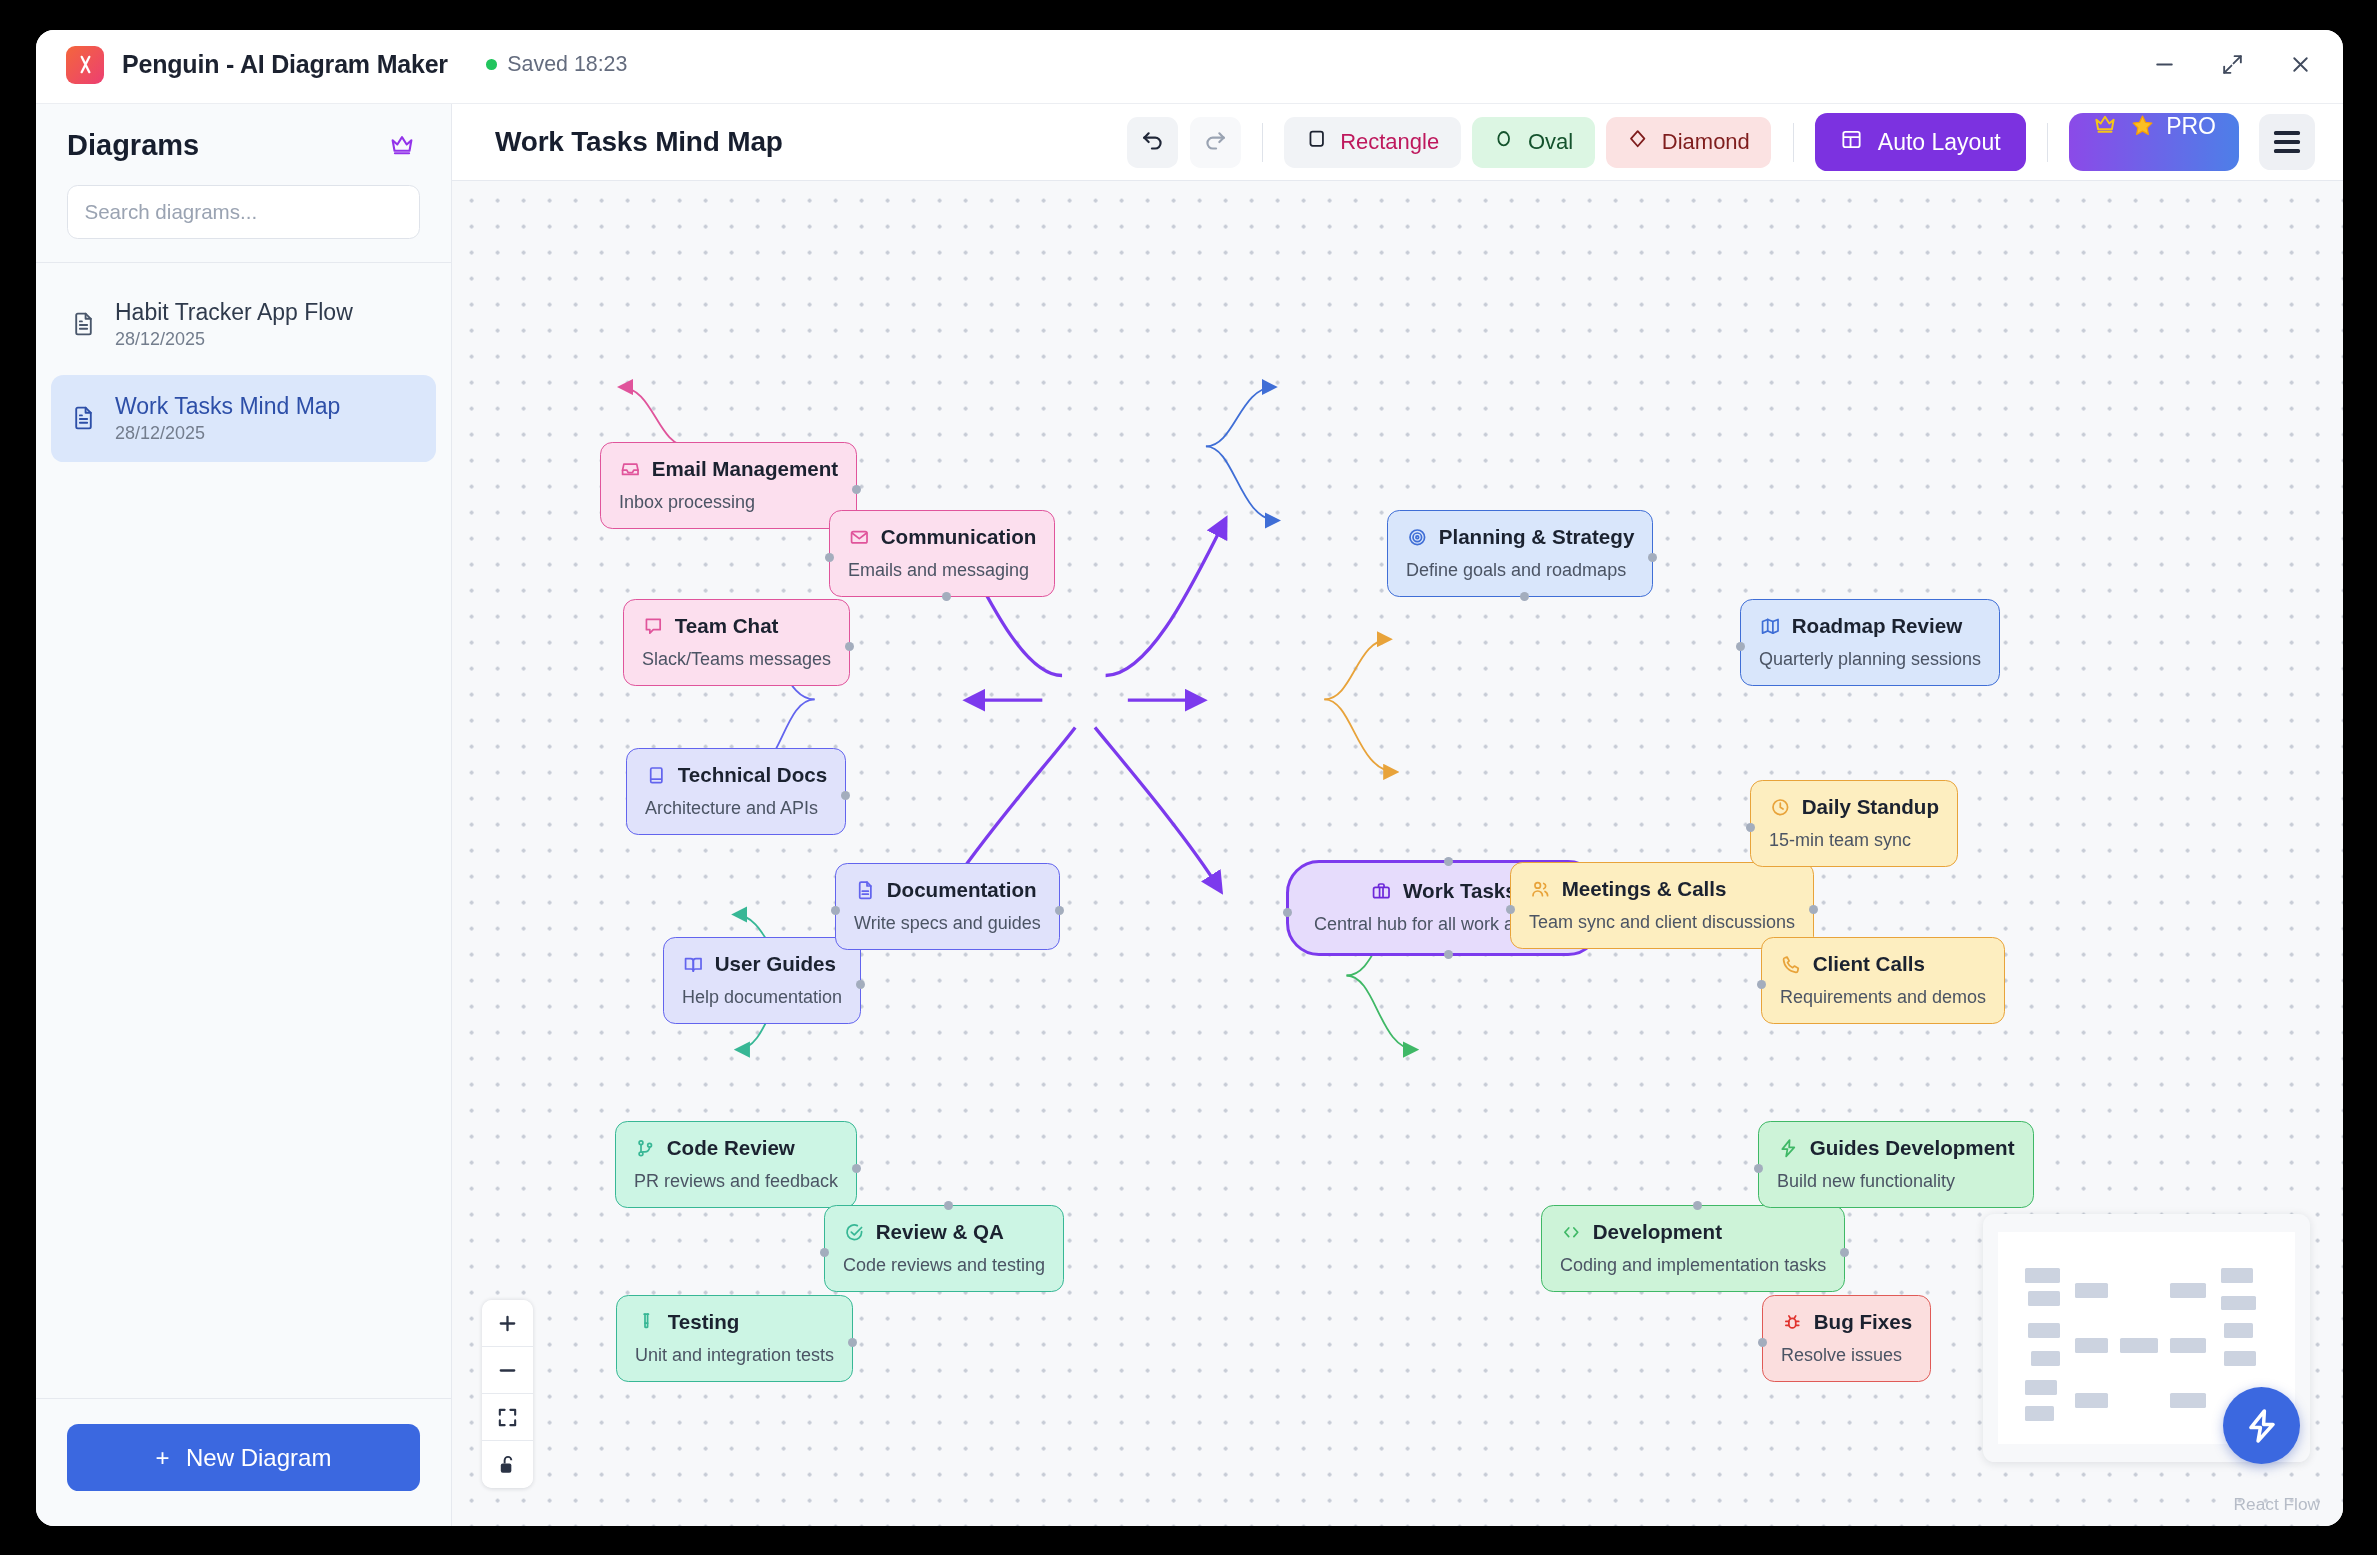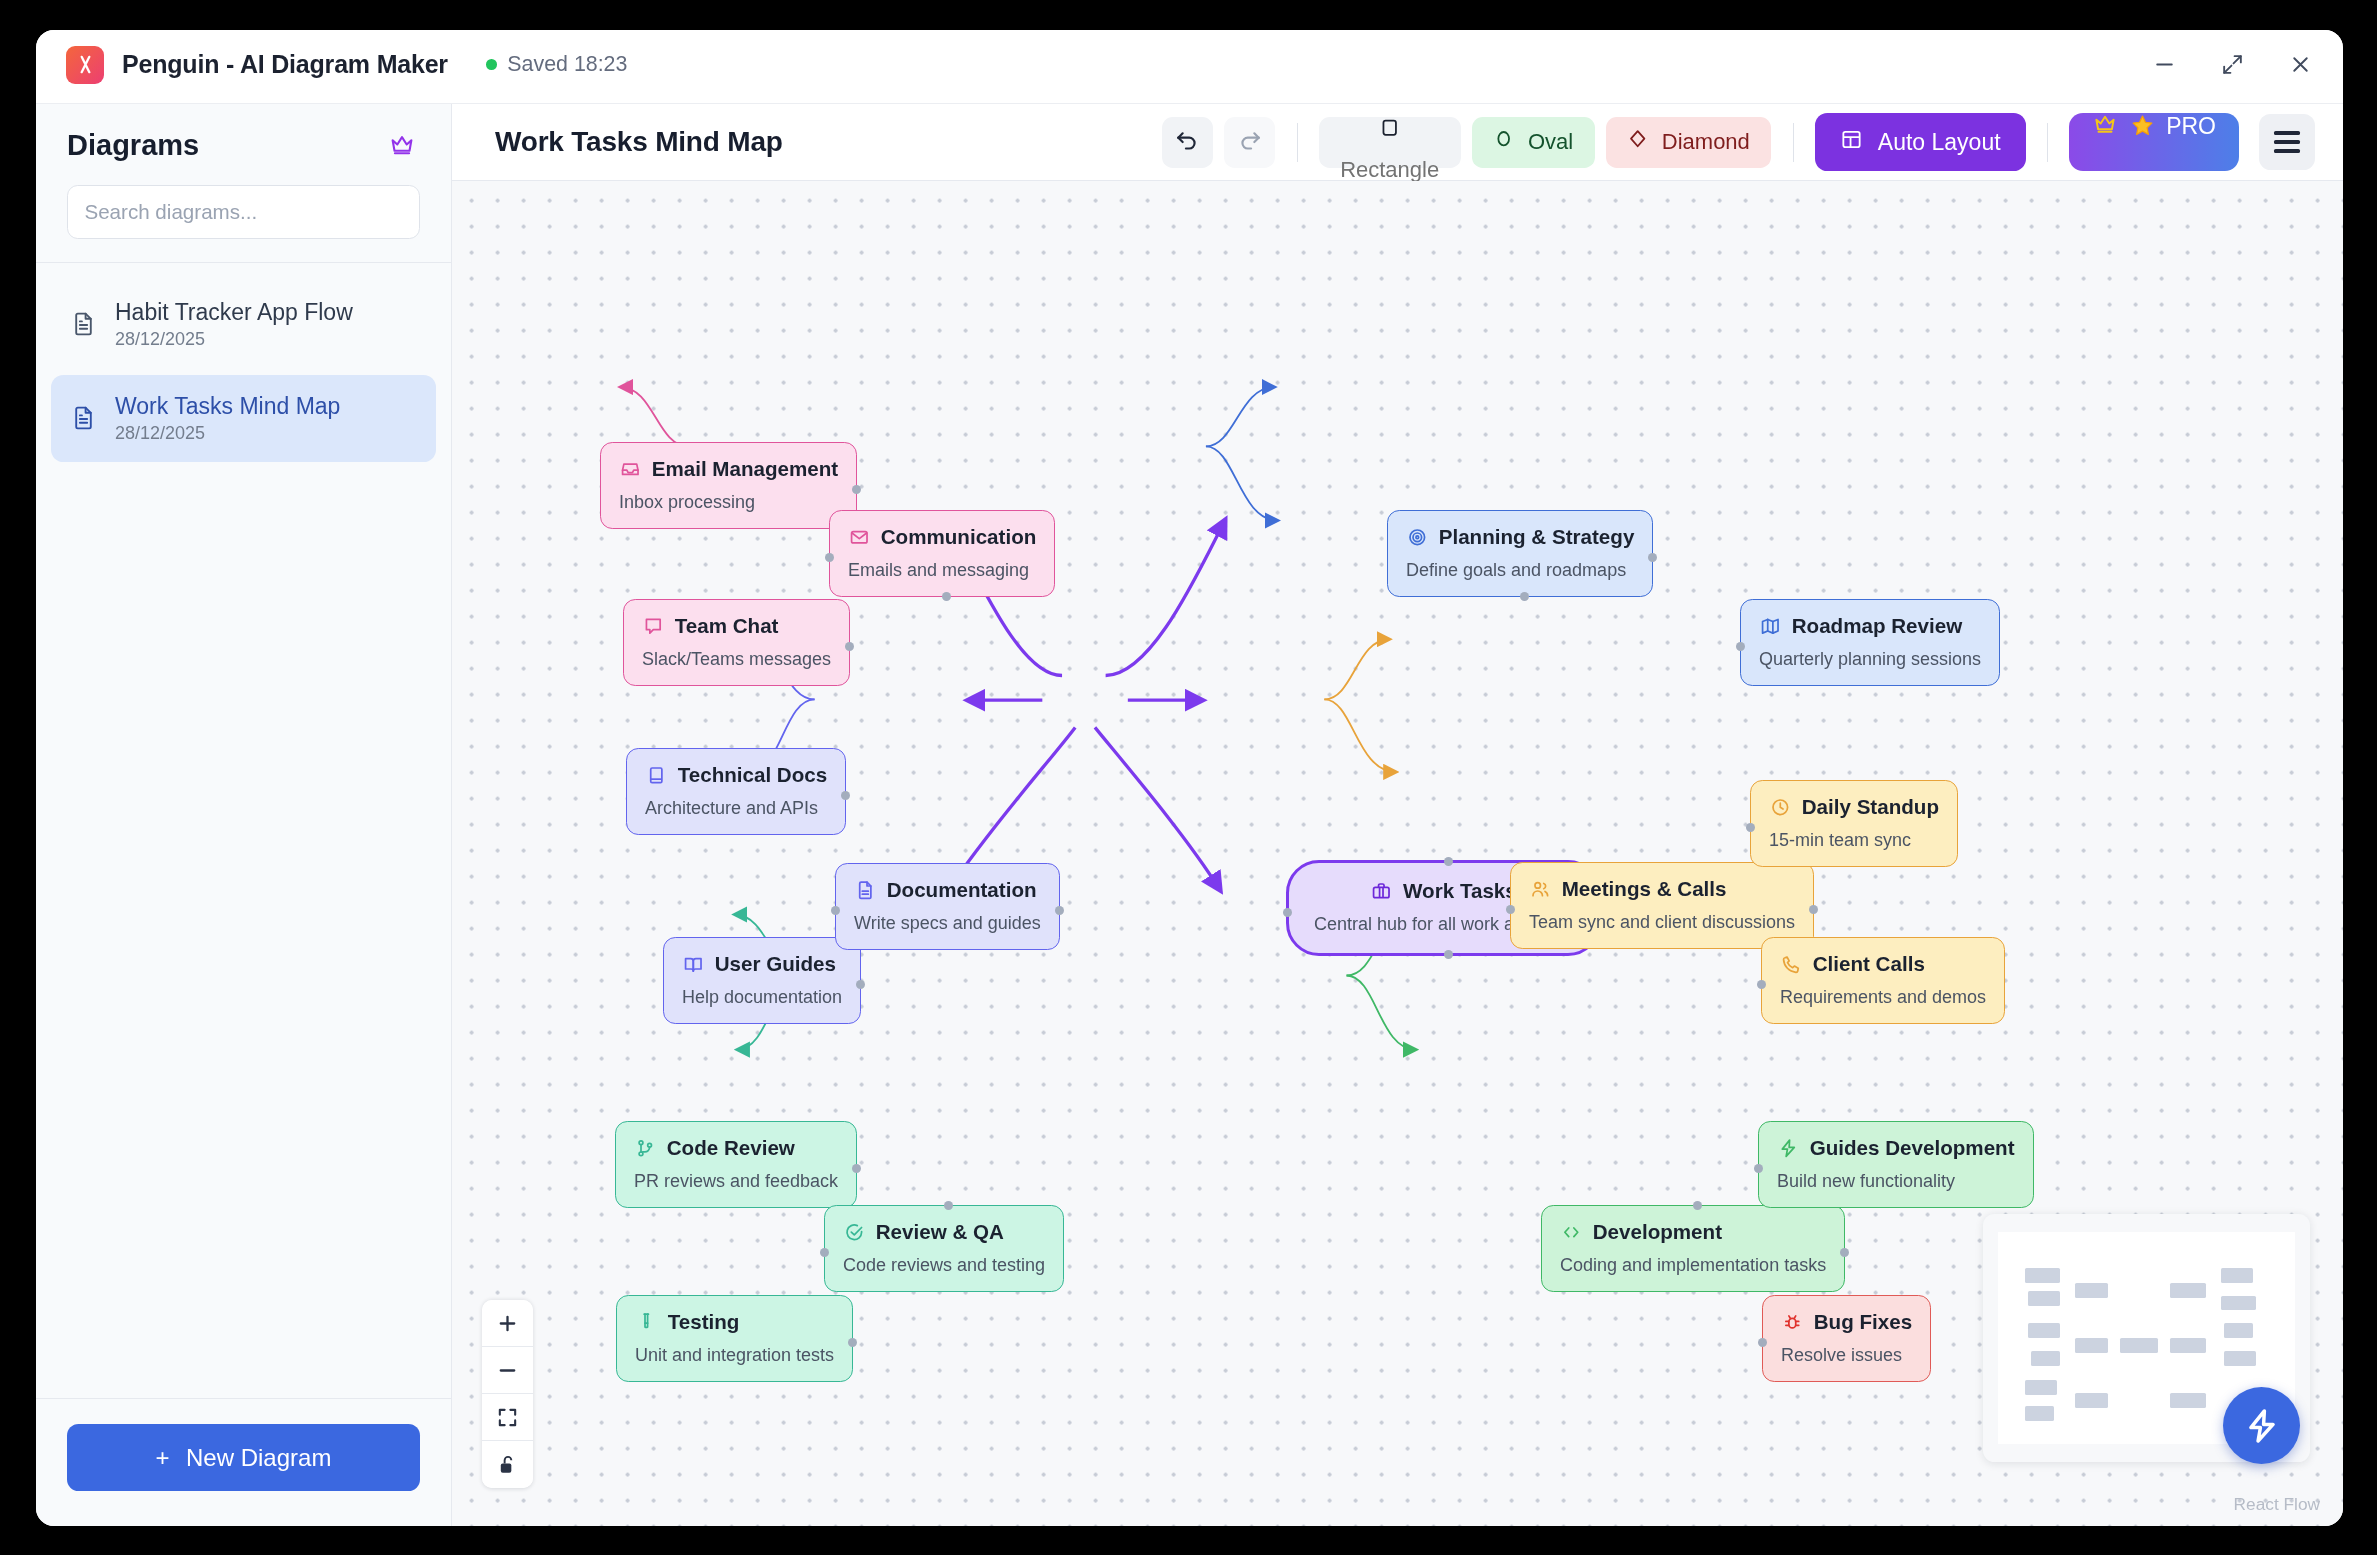--- a/index.html
+++ b/index.html
@@ -120,21 +120,21 @@
   }
   .icon-btn.light { background: #f7f8fa; }
   .tb-sep { width: 0.8px; height: 39px; background: #dfe3ea; margin: 0 21.4px; }
   .shape-btn {
     height: 51px; border-radius: 10.7px; border: none;
     display: flex; align-items: center; gap: 13px;
     padding: 0 21.4px;
     font-size: 22px;
     font-family: "Liberation Sans", sans-serif;
   }
-  .shape-rect { background: #f1f3f6; color: #737373; flex-direction: column; }
+  .shape-rect { background: #f1f3f6; color: #be185d; }
   .shape-oval { background: #dcf6e3; color: #14532d; }
   .shape-diamond { background: #fbe2e2; color: #7f1d1d; }
   .auto-layout-btn {
     height: 58px; border-radius: 12.3px; border: none;
     background: #7c32e0; color: #fff;
     display: flex; align-items: center; gap: 15px;
     padding: 0 25px; font-size: 23px;
     font-family: "Liberation Sans", sans-serif;
   }
   .pro-btn {

